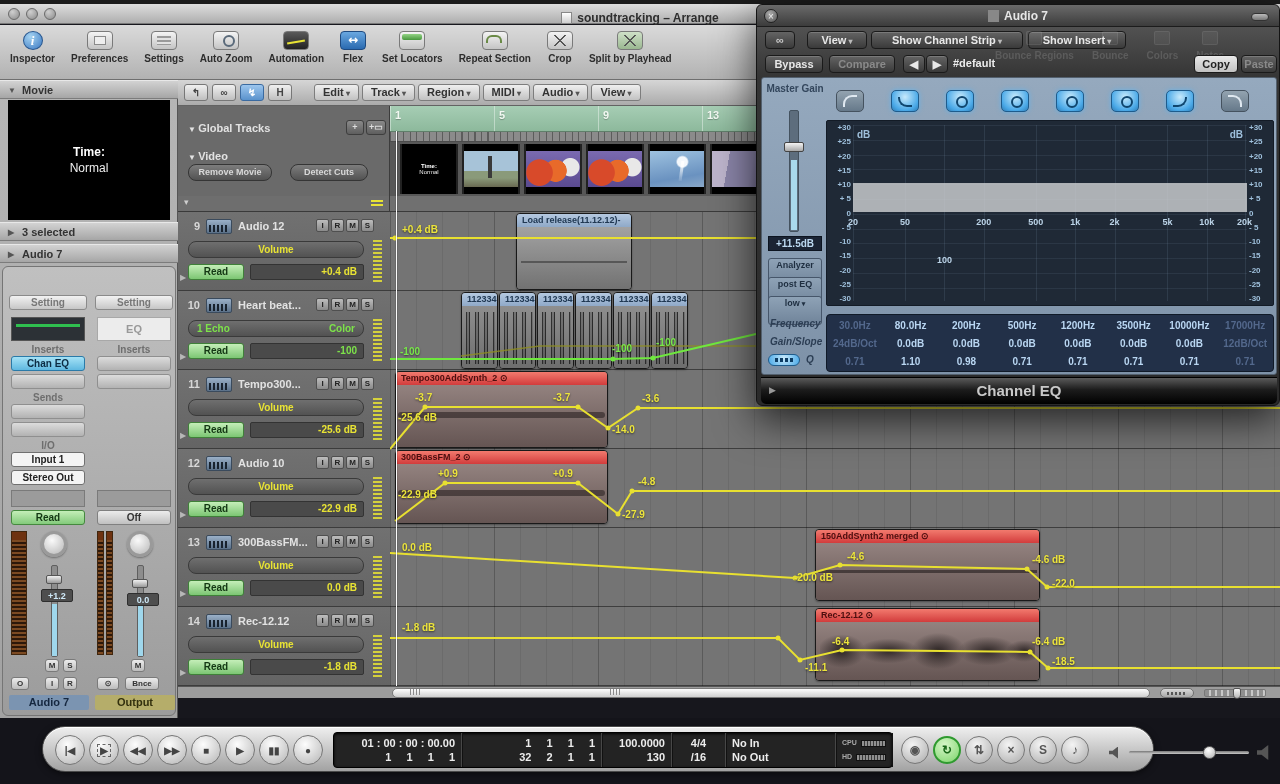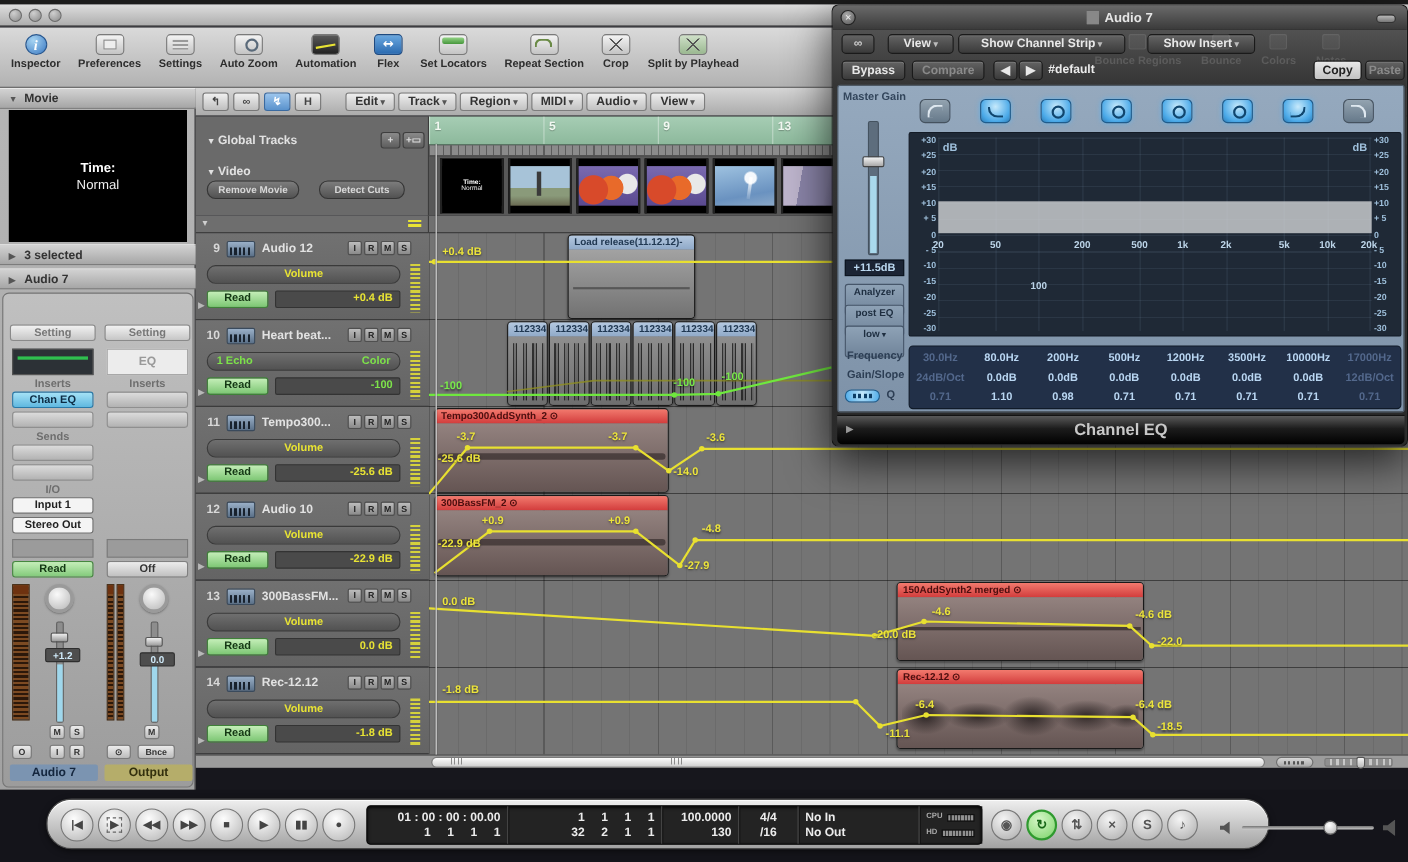--- a/index.html
+++ b/index.html
@@ -201,38 +201,39 @@
   .db-col.right span{text-align:left;}
   .db-unit{position:absolute;top:8px;font-weight:bold;font-size:10px;color:#9fc0dc;}
   #eq-plot{position:absolute;left:26px;right:26px;top:4px;bottom:4px;background:repeating-linear-gradient(180deg,rgba(160,190,220,.09) 0 1px,transparent 1px 14.8px);}
   .vgl{position:absolute;top:0;bottom:0;width:1px;background:rgba(160,190,220,.12);}
   #gray-band{position:absolute;left:0;right:0;top:58px;height:29px;background:rgba(205,208,210,.82);z-index:1;}
   .freq-tick{position:absolute;top:92px;transform:translateX(-50%);font-weight:bold;font-size:9px;color:#bcd4e8;z-index:2;}
   #eq-table{position:absolute;left:64px;top:236px;width:448px;height:58px;background:#223048;border:1px solid #101a28;border-radius:4px;display:flex;padding:2px 0;}
   .eq-col{flex:1;display:flex;flex-direction:column;}
   .eq-col span{height:18px;line-height:18px;text-align:center;font-weight:bold;font-size:10px;color:#b9d6f2;}
   .eq-col.dim span{color:#53688c;}
-  .rowlab{position:absolute;font-weight:bold;font-size:10px;color:#2c3e54;}
+  .rowlab{position:absolute;font-weight:bold;font-size:10px;color:#2c3e54;font-style:italic;}
   #q-link{position:absolute;left:6px;top:276px;width:32px;height:12px;border-radius:6px;background:radial-gradient(circle at 50% 30%,#c6e9fb,#4aa9e8);border:1px solid #1f5c8c;}
   #q-link::after{content:"";position:absolute;left:6px;top:3px;right:6px;height:4px;background:repeating-linear-gradient(90deg,#0c3c64 0 3px,transparent 3px 5px);}
   #eq-footer{position:absolute;left:4px;top:372px;width:516px;height:27px;border-radius:0 0 5px 5px;background:linear-gradient(#5a5a5a,#1c1c1c 45%,#000);border-top:1px solid #000;}
   #eq-footer .disc{position:absolute;left:8px;top:7px;color:#999;font-size:9px;}
   #eq-footer .ttl{position:absolute;left:0;right:0;top:4px;text-align:center;font-weight:bold;font-size:15px;color:#c9c9c9;}
   .linkbtn{position:absolute;left:8px;top:26px;width:30px;height:18px;border-radius:4px;background:linear-gradient(#646464,#3a3a3a);border:1px solid #1a1a1a;color:#ccc;font-weight:bold;font-size:11px;text-align:center;line-height:16px;}
 </style>
 </head>
 <body>
 
 <div id="app">
   <div class="abs" id="menubar"></div>
 
   <div class="abs" id="titlebar">
     <div class="tl" style="left:8px"></div>
     <div class="tl" style="left:26px"></div>
     <div class="tl" style="left:44px"></div>
+    <div class="abs" id="wtitle"><span class="doc-ic"></span><span>soundtracking – Arrange</span></div>
   </div>
   <div class="abs" id="toolbar">
     <div id="toolbar-items">
 
     <div class="tb-item">
           <span class="tbi ic-inspector"></span>
           <span class="tb-label">Inspector</span>
         </div>
         <div class="tb-item">
           <span class="tbi ic-preferences"></span>
@@ -725,21 +726,21 @@
 
   <div class="abs" id="plugin">
     <div id="p-title">
       <div id="p-close">×</div>
       <div id="p-name"><span class="doc-ic" style="background:#888"></span><span>Audio 7</span></div>
       <div id="p-min"></div>
     </div>
     <div class="linkbtn">∞</div>
     <div class="pbtn menu" style="left:50px;top:26px;width:60px"><span>View</span></div>
     <div class="pbtn menu" style="left:114px;top:26px;width:152px"><span>Show Channel Strip</span></div>
-    <div class="pbtn menu" style="left:286px;top:26px;width:98px"><span>Show Insert</span></div>
+    <div class="pbtn menu" style="left:271px;top:26px;width:98px"><span>Show Insert</span></div>
     <div id="ghosts">
 
     <div class="ghost">
           <i></i>
           <span>Bounce Regions</span>
         </div>
         <div class="ghost">
           <i></i>
           <span>Bounce</span>
         </div>

